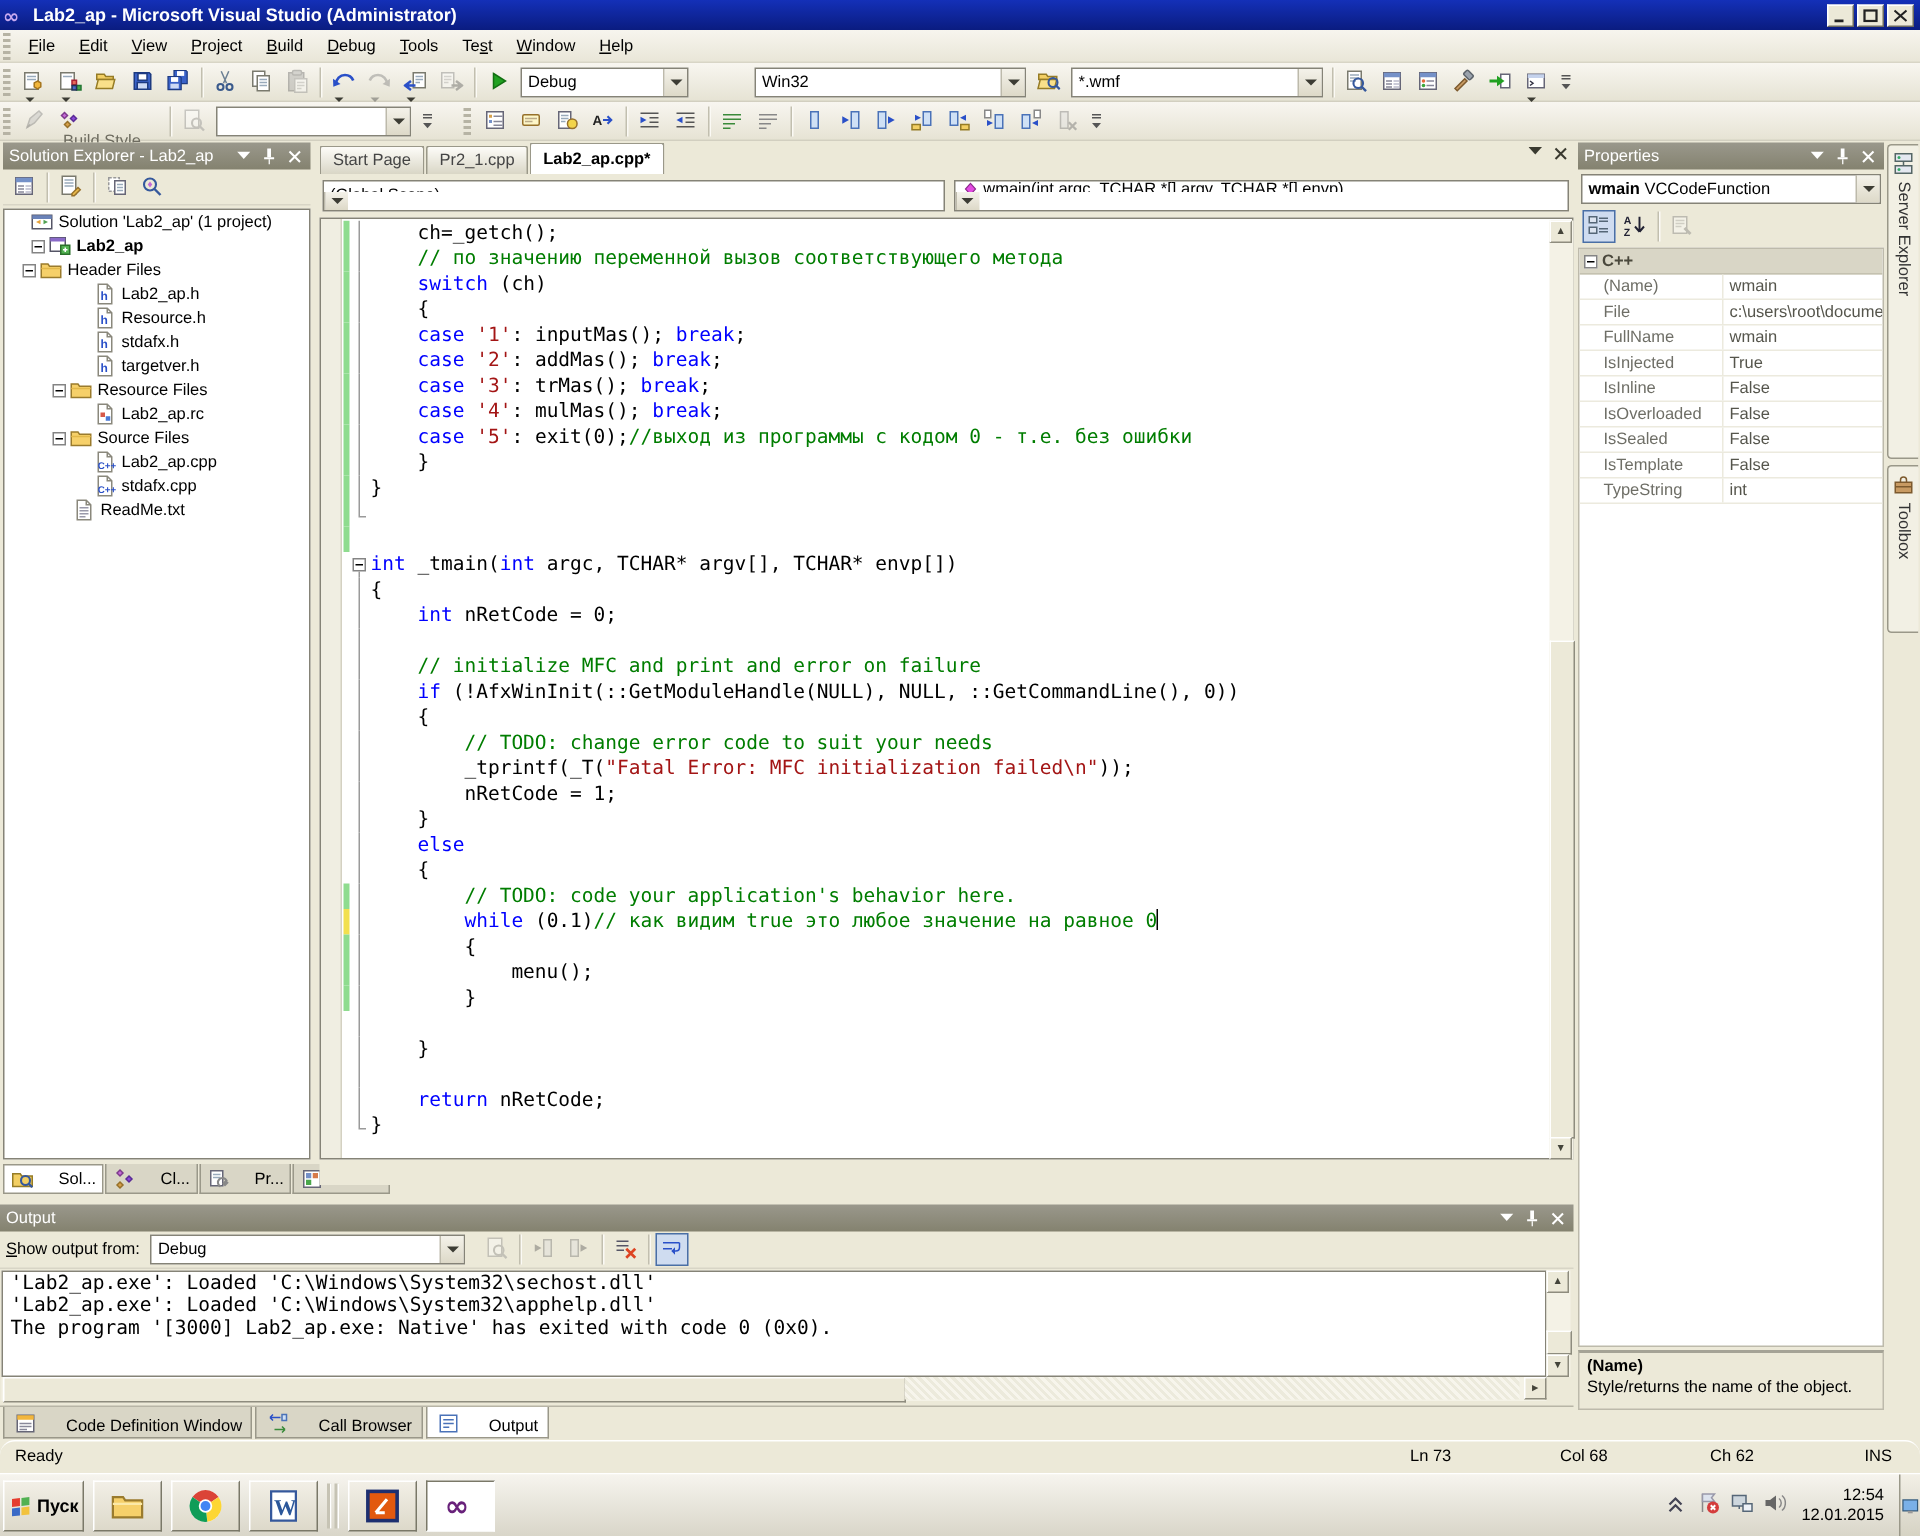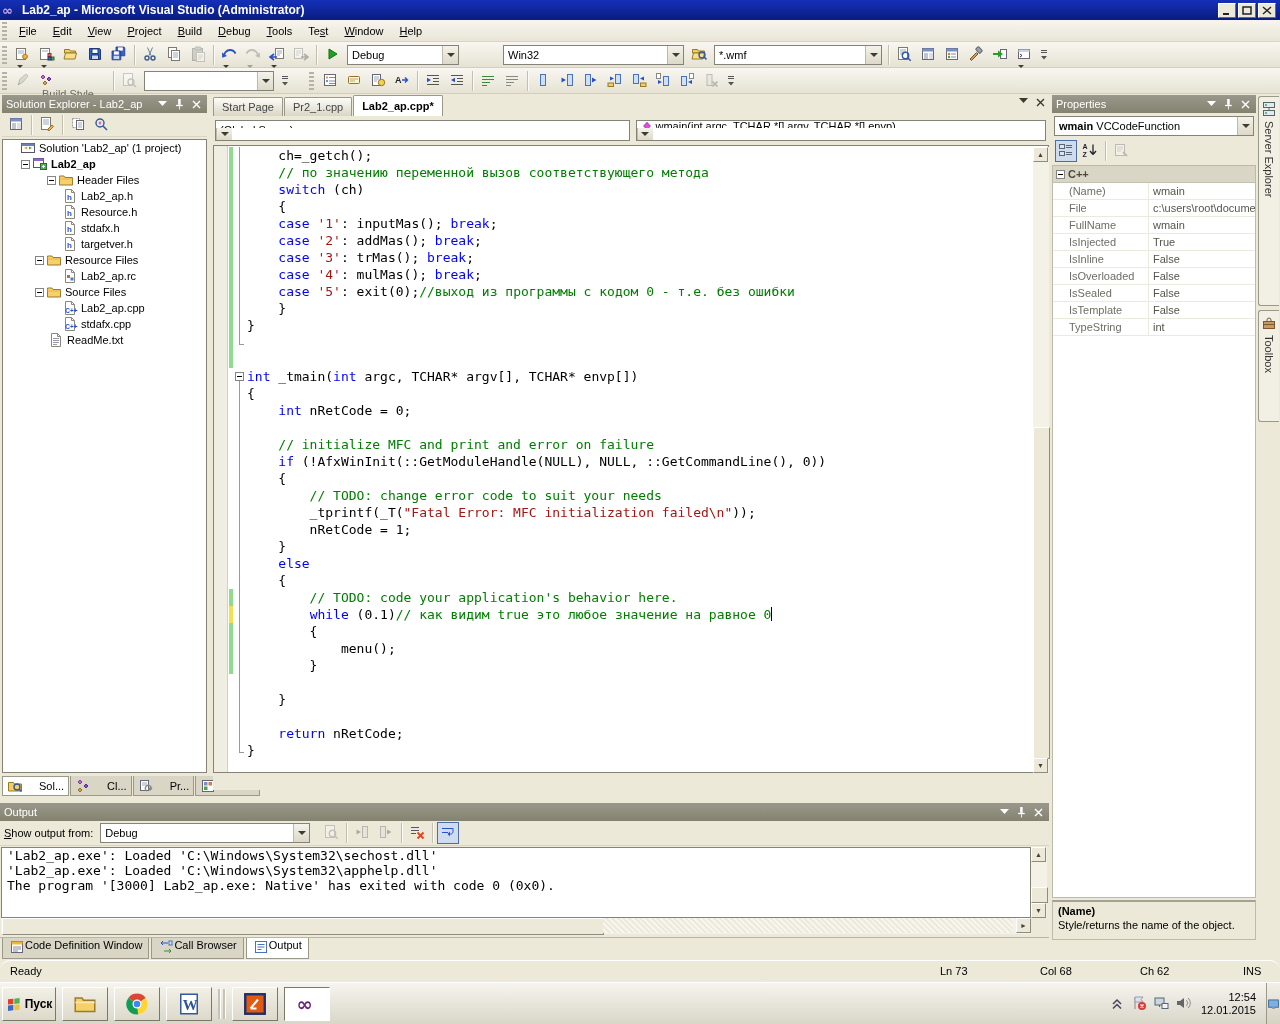--- a/index.html
+++ b/index.html
@@ -134,21 +134,21 @@
   #outbar .lab::first-letter{text-decoration:underline;}
   #out-combo{width:210px;}
   #outtext{position:absolute;left:1px;top:44px;width:1030px;height:71px;background:#fff;border:1px solid #858377;}
   .oline{font-family:"DejaVu Sans Mono",monospace;font-size:13px;line-height:15px;white-space:pre;padding-left:5px;}
   #out-vscroll{left:1031px;top:44px;width:16px;height:71px;}
   #out-hscroll{left:1px;top:115px;width:1030px;height:16px;}
 
   
   #bottomtabs{position:absolute;left:0;top:937px;width:1049px;height:23px;display:flex;padding-left:2px;
     border-top:1px solid #b8b5a6;}
-  .btab{display:flex;align-items:flex-start;gap:0;padding:1px 6px;height:21px;font-size:11px;
+  .btab{display:flex;align-items:flex-end;gap:19px;padding:1px 6px;height:21px;font-size:11px;
     background:#d9d6c6;border:1px solid #9a9889;border-top:none;margin-right:2px;}
   .btab.active{background:#fff;}
 
   
   #statusbar{position:absolute;left:0;top:960px;width:1280px;height:22px;background:#ece9d8;
     border-top:1px solid #fff;border-radius:10px;}
   #statusbar span{position:absolute;top:4px;}
   #st-ready{left:10px;} #st-ln{left:940px;} #st-col{left:1040px;} #st-ch{left:1140px;} #st-ins{left:1243px;}
 
   
@@ -695,21 +695,21 @@
           <span class="ic" data-interactable="false">
             <svg width="16" height="16" viewBox="0 0 16 16">
               <rect x="1.5" y="2.5" width="10" height="9" fill="#fff" stroke="#556"></rect>
               <rect x="1.5" y="2.5" width="10" height="2.5" fill="#8a6ac8"></rect>
               <rect x="8.5" y="7.5" width="6" height="6" fill="#52b152" stroke="#2a702a"></rect>
               <path d="M10 10.5h3M11.5 9v3" stroke="#fff"></path>
             </svg>
           </span>
           <span class="lbl" data-interactable="false" style="font-weight: bold;">Lab2_ap</span>
         </div>
-        <div class="trow" data-interactable="true" style="padding-left: 44px;">
+        <div class="trow" data-interactable="true" style="padding-left: 12px;">
           <span class="texp box" data-interactable="true"></span>
           <span class="ic" data-interactable="false">
             <svg width="16" height="16" viewBox="0 0 16 16">
               <path d="M1.5 5.5V4h4.5l1 1.5h7.5V13H1.5z" fill="#f6d06a" stroke="#9a7b2d"></path>
               <path d="M1.5 7h13" stroke="#e2b84a"></path>
             </svg>
           </span>
           <span class="lbl" data-interactable="false">Header Files</span>
         </div>
         <div class="trow" data-interactable="true" style="padding-left: 46px;">

